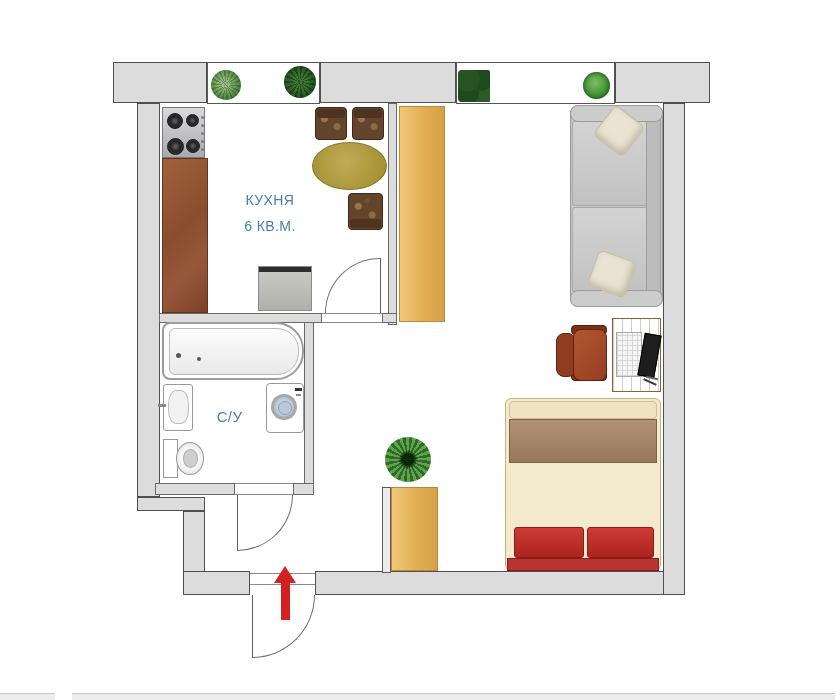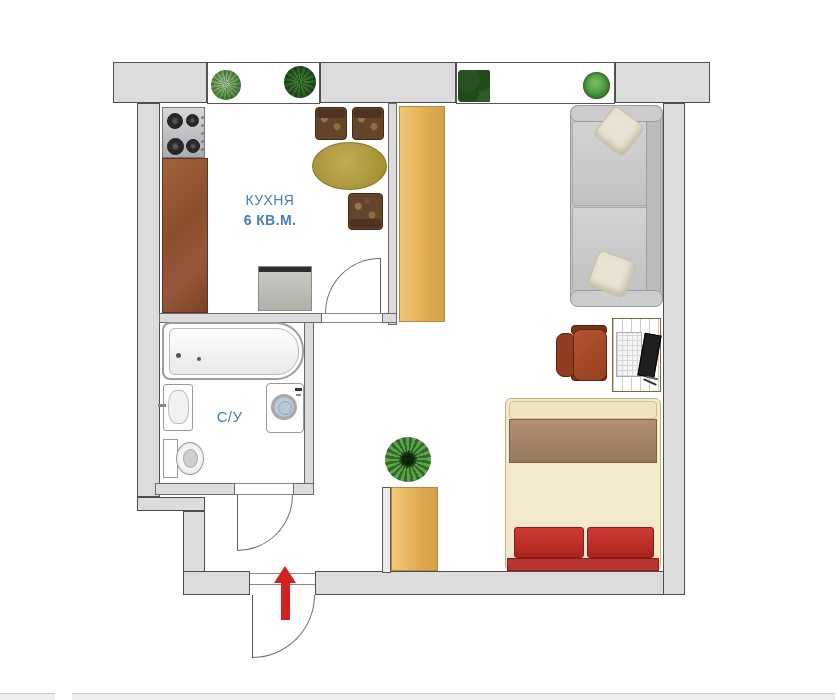--- a/index.html
+++ b/index.html
@@ -12,21 +12,21 @@
   .stub{background:#ececec;border:1px solid #5a5a5a;}
   .win{background:#ffffff;border:1px solid #565656;}
   .thr{background:#ffffff;border-top:1px solid #8a8a8a;border-bottom:1px solid #8a8a8a;}
   
   .leaf-v{width:0;border-left:1.5px solid #5f5f5f;}
   .arc{background:transparent;}
   .arc-tl{border-top:1.4px solid #6f6f6f;border-left:1.4px solid #6f6f6f;border-top-left-radius:100% 100%;}
   .arc-br{border-bottom:1.4px solid #6f6f6f;border-right:1.4px solid #6f6f6f;border-bottom-right-radius:100% 100%;}
   
   .label{color:#4a7db8;text-align:center;letter-spacing:.4px;line-height:20px;font-size:14px;}
-  .label .area{margin-top:0;font-weight:bold;}
+  .label .area{margin-top:6px;}
   .label-small{font-size:15px;}
   
   .stove{background:linear-gradient(180deg,#d9d9dd,#a9a9af);border:1px solid #787878;}
   .burner{border-radius:50%;background:radial-gradient(circle,#5a5a5a 10%,#242424 45%,#333333 80%);border:1px solid #161616;}
   .knob{width:3px;height:3px;border-radius:50%;background:#7d7d7d;}
   .counter{background:linear-gradient(135deg,#a2613c 0%,#8a4e2e 45%,#98573a 70%,#7c4226 100%);border:1px solid #5e3520;}
   .fridge{background:linear-gradient(180deg,#2e2e2e 0 5px,#c9c9c3 5px,#b0b0aa 100%);border:1px solid #8b8b8b;}
   .table{border-radius:50%;background:radial-gradient(circle at 45% 40%,#c1ab58,#a3902f 85%);border:1px solid #84742a;}
   .chair{background:#63452c;border:1px solid #402a17;border-radius:4px;
          background-image:radial-gradient(circle at 28% 35%,rgba(170,130,85,.75) 3px,transparent 4px),

